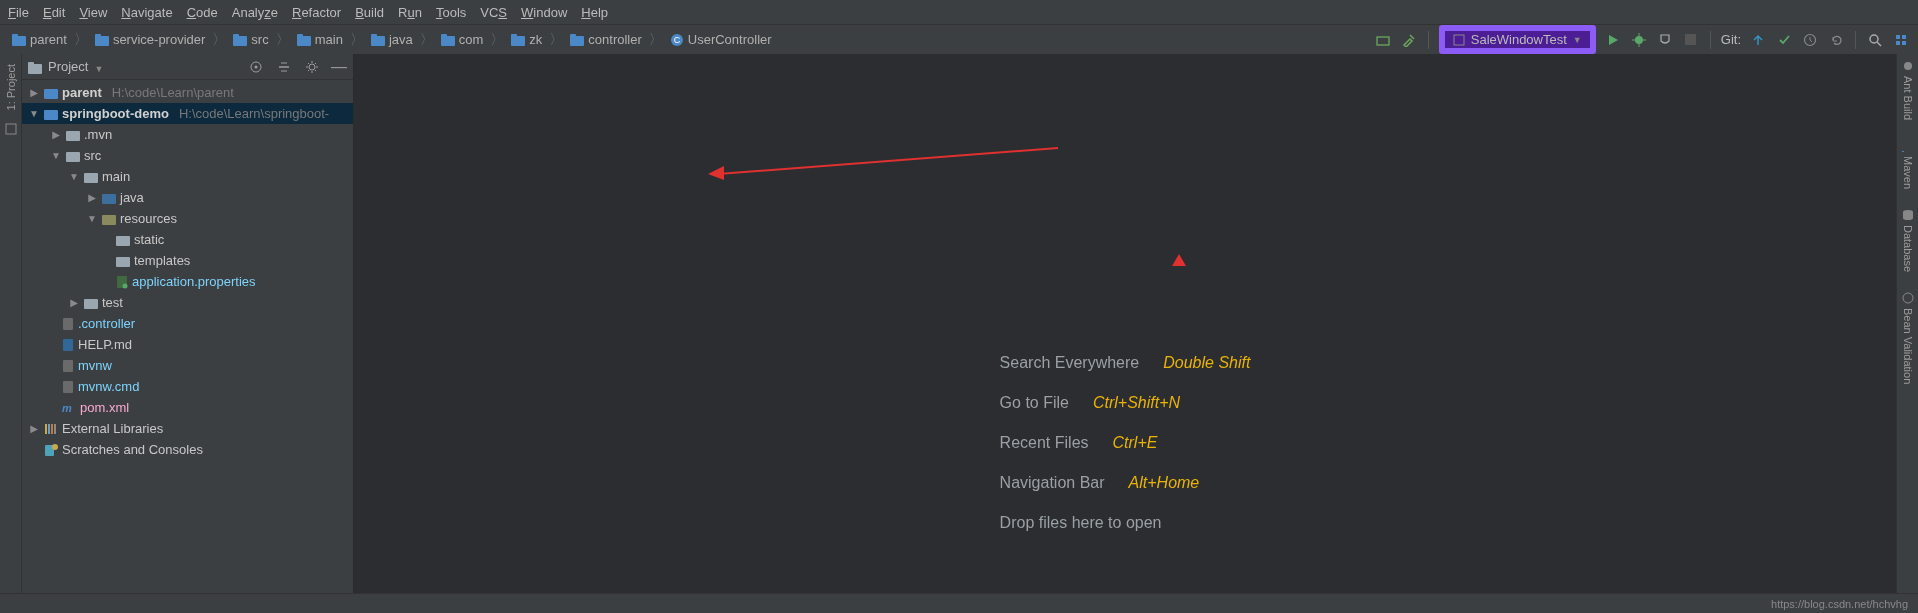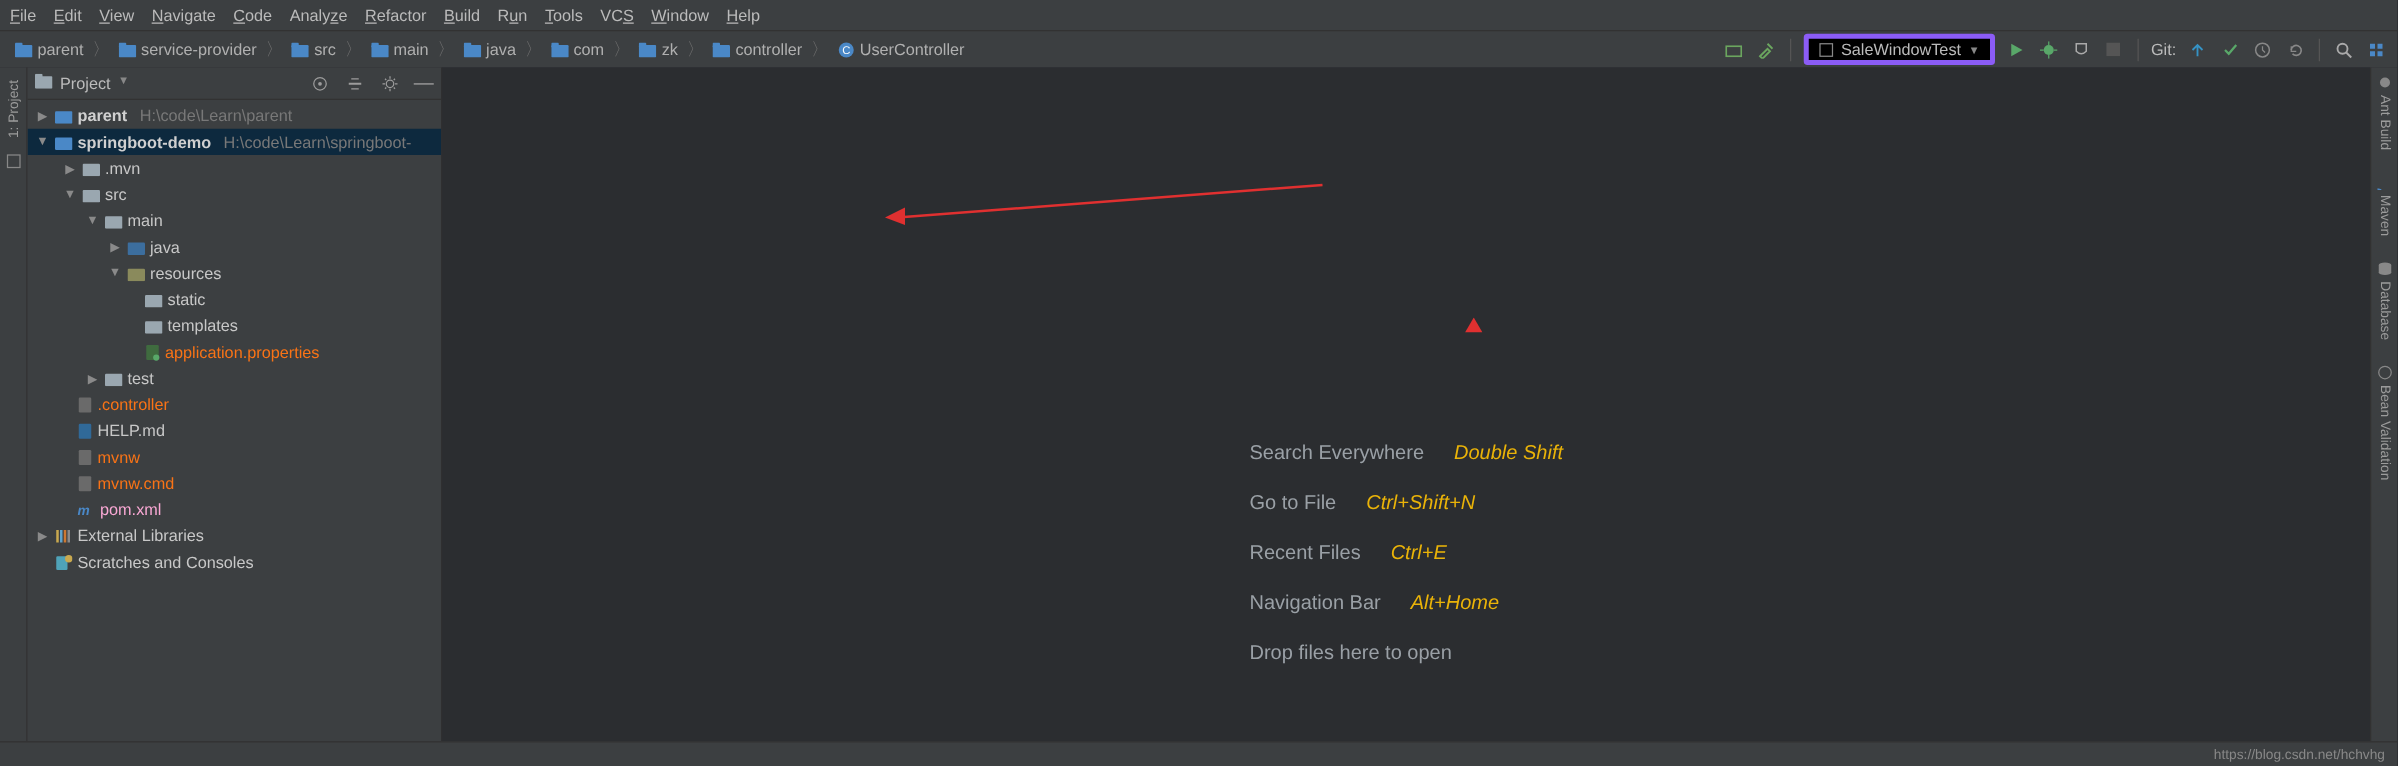--- a/index.html
+++ b/index.html
@@ -10,44 +10,44 @@
 .menubar span { cursor:default; }
 .menubar span u { text-decoration:underline; }
 
 
 .navrow { height:30px; background:#3c3f41; border-top:1px solid #323232; display:flex; align-items:center; padding:0 8px; justify-content:space-between; }
 .breadcrumbs { display:flex; align-items:center; gap:2px; color:#b0b0b0; }
 .crumb { display:flex; align-items:center; gap:4px; padding:0 4px; }
 .crumb svg { flex:none; }
 .chev { color:#6e6e6e; font-size:14px; margin:0 1px; }
 .toolbar-right { display:flex; align-items:center; gap:8px; }
-.run-combo { background:#000000; border:4px solid #8b5cf6; padding:1px 8px; border-radius:3px; display:flex; align-items:center; gap:6px; color:#bbb; }
+.run-combo { background:#4c1d95; border:6px solid #8b5cf6; padding:1px 8px; border-radius:3px; display:flex; align-items:center; gap:6px; color:#bbb; }
 .tb-icon { display:flex; align-items:center; justify-content:center; width:18px; height:18px; }
 .tb-sep { width:1px; height:18px; background:#555; margin:0 2px; }
 
 
 .main { display:flex; height:calc(100% - 74px); }
 .leftgutter { width:22px; background:#3c3f41; border-right:1px solid #323232; display:flex; flex-direction:column; align-items:center; padding-top:6px; gap:6px; }
 .leftgutter .vlabel { writing-mode:vertical-rl; transform:rotate(180deg); font-size:11px; color:#9c9c9c; margin-top:4px; }
 .rightgutter { width:22px; background:#3c3f41; border-left:1px solid #323232; display:flex; flex-direction:column; align-items:center; padding-top:6px; gap:20px; }
 .rightgutter .vitem { writing-mode:vertical-rl; font-size:11px; color:#9c9c9c; display:flex; align-items:center; gap:4px; }
 
 .project-panel { width:332px; background:#3c3f41; border-right:1px solid #2b2b2b; display:flex; flex-direction:column; }
 .panel-header { height:26px; display:flex; align-items:center; padding:0 6px; border-bottom:1px solid #323232; justify-content:space-between; }
-.panel-title { display:flex; align-items:flex-start; gap:6px; color:#bbb; }
+.panel-title { display:flex; align-items:flex-end; gap:6px; color:#bbb; }
 .panel-actions { display:flex; align-items:center; gap:10px; color:#9c9c9c; }
 .panel-actions svg,.panel-actions span { cursor:default; }
 
 .tree { flex:1; overflow:auto; padding:2px 0; }
 .tree-row { display:flex; align-items:center; height:21px; padding-left:6px; gap:4px; white-space:nowrap; }
 .tree-row.sel { background:#0d293e; }
 .tree-row .name { color:#c8c8c8; }
 .tree-row .name.bold { font-weight:600; color:#d0d0d0; }
 .tree-row .path { color:#787878; margin-left:6px; }
-.tree-row .orange { color:#f97316; }
+.tree-row .orange { color:#7dd3fc; }
 .tree-row .blue { color:#f9a8d4; }
 .arrow { width:12px; display:inline-flex; justify-content:center; color:#8a8a8a; font-size:10px; }
 .indent { display:inline-block; }
 
 .editor-area { flex:1; background:#2b2d30; position:relative; }
 
 .empty-hints { position:absolute; left:50%; top:300px; transform:translateX(-50%); display:flex; flex-direction:column; gap:22px; font-size:16px; color:#9aa0a6; }
 .empty-hints .row { display:flex; gap:24px; }
 .empty-hints .key { color:#eab308;font-style:italic; }
 

